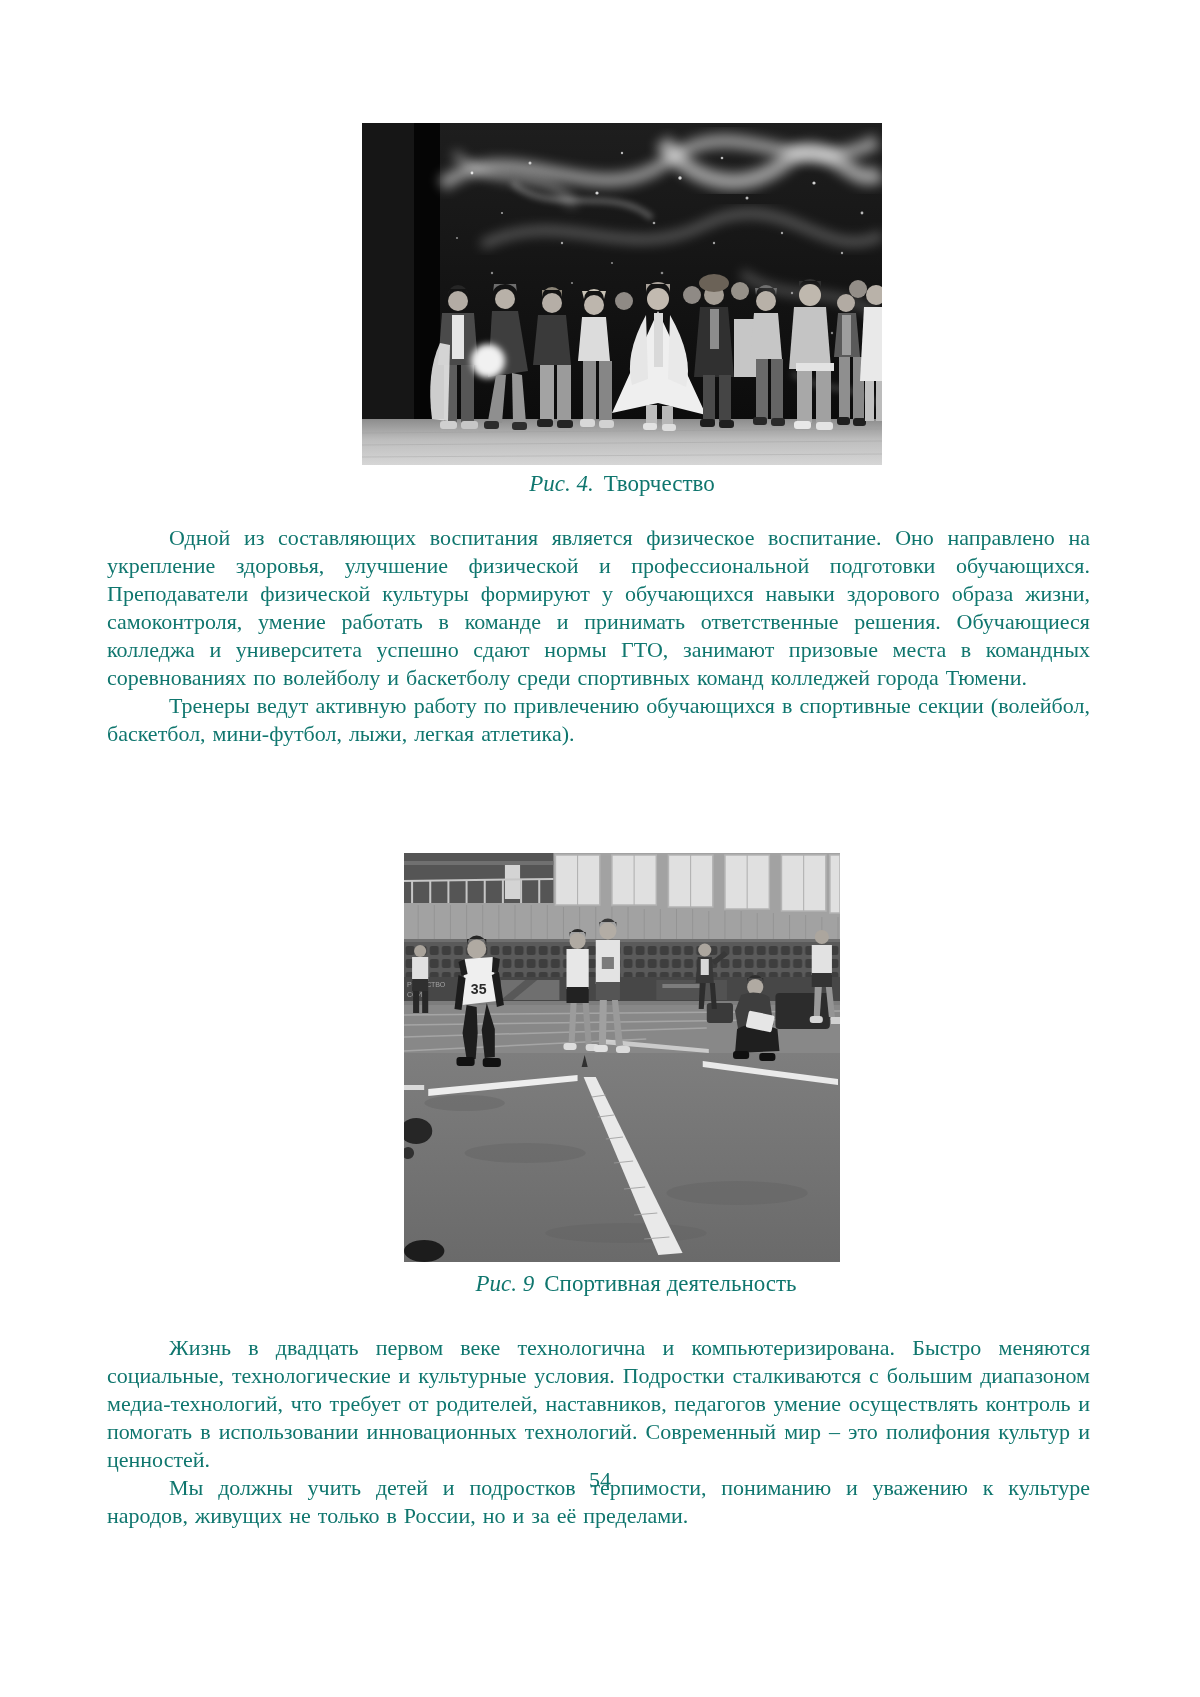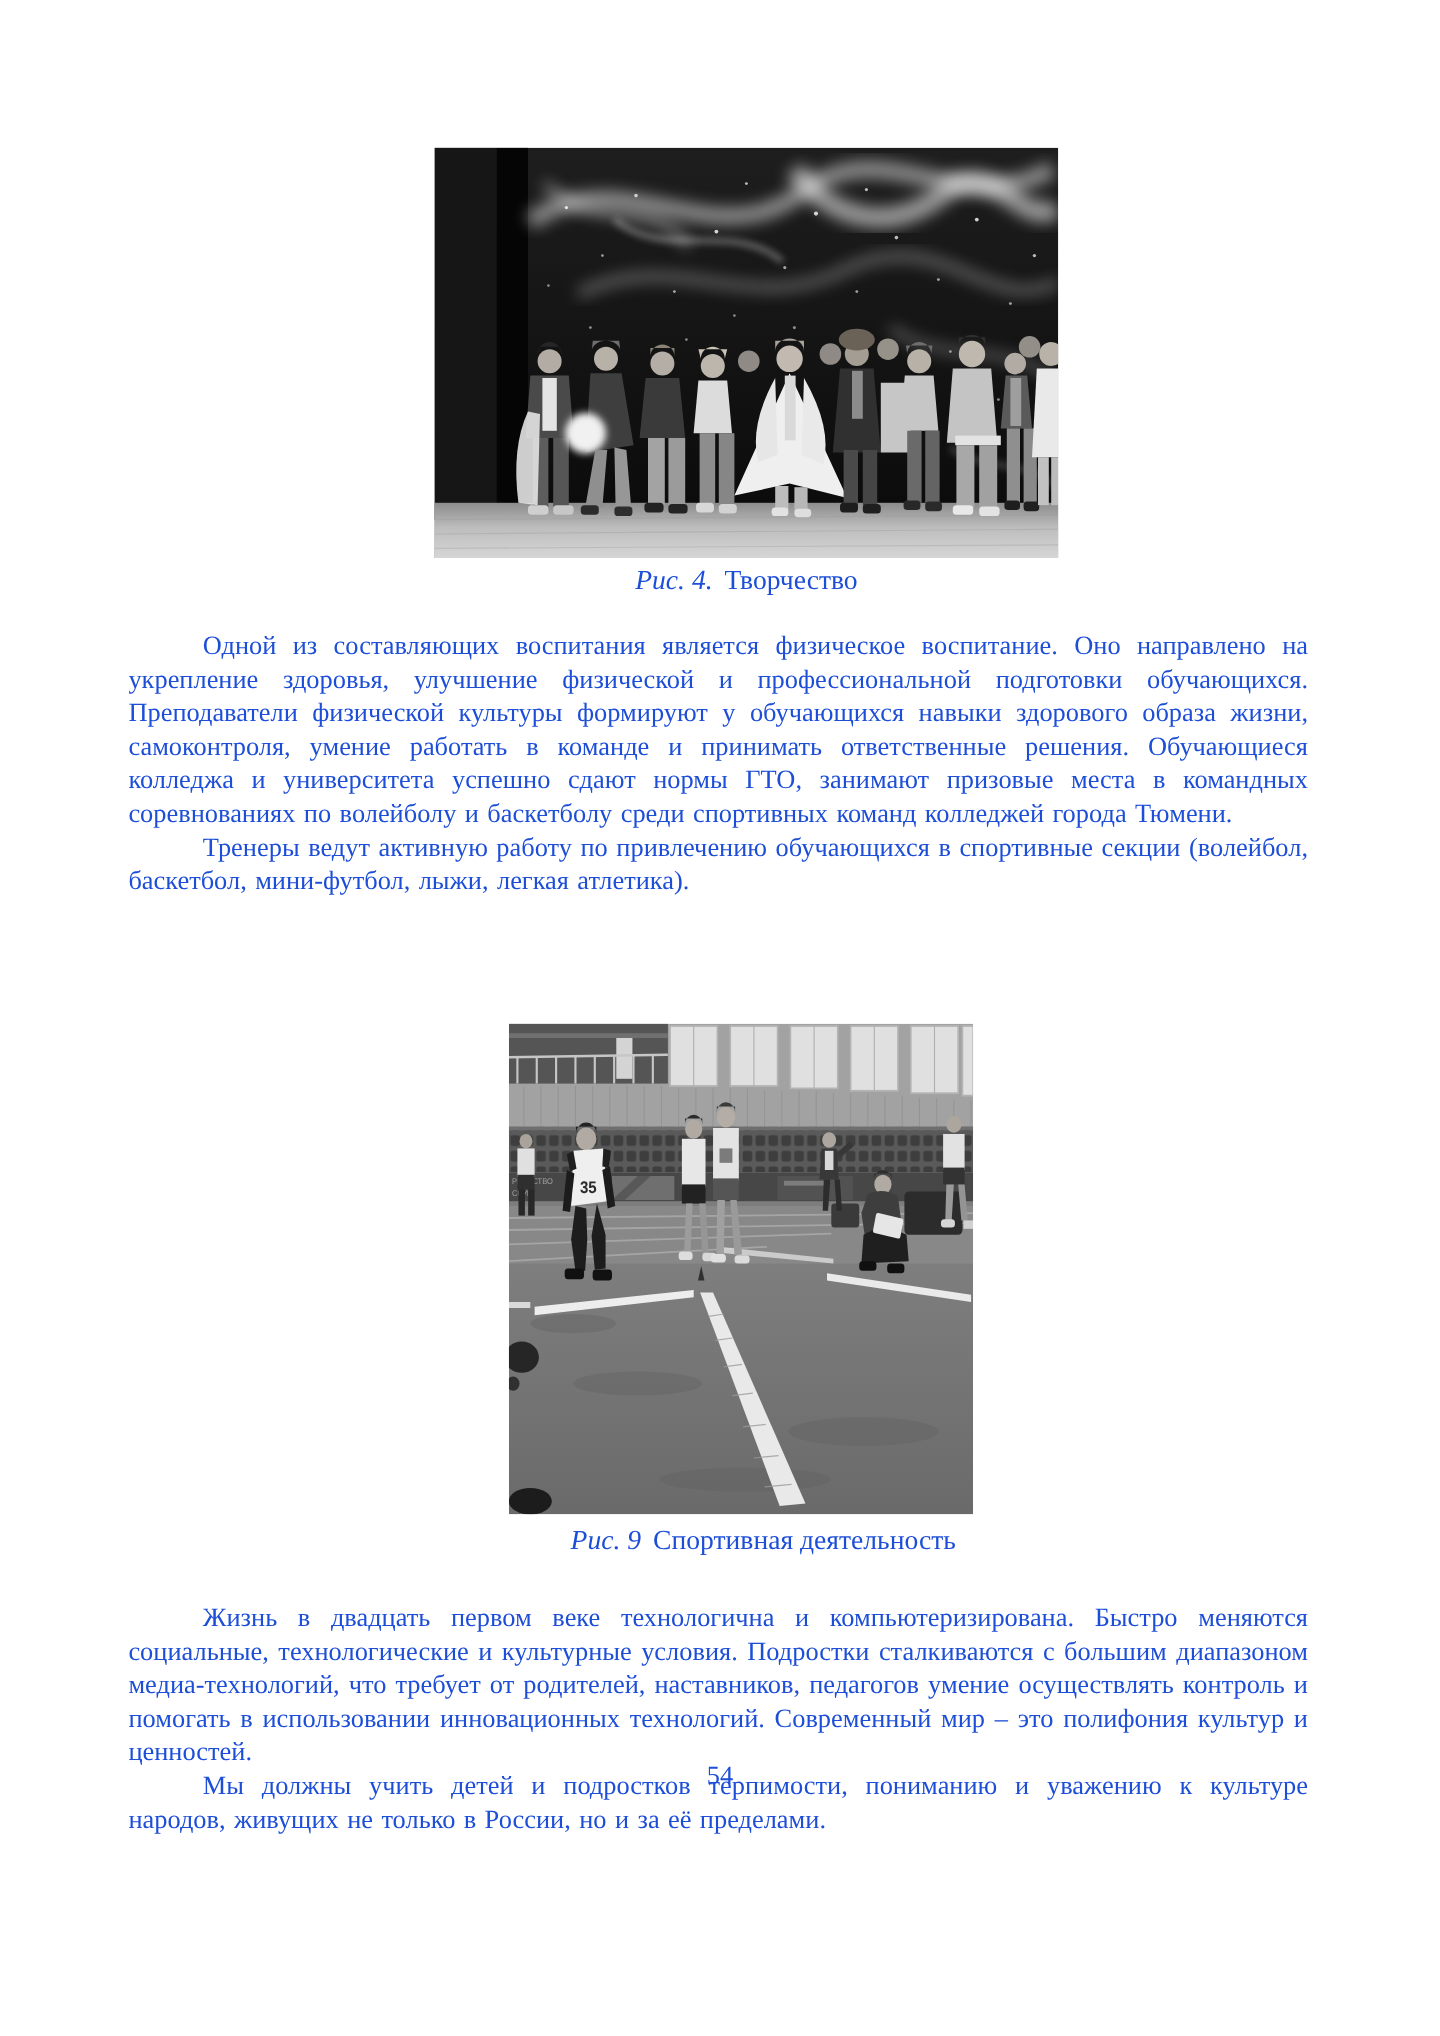--- a/index.html
+++ b/index.html
@@ -1,24 +1,24 @@
 <!DOCTYPE html>
 <html><head>
 <meta charset="utf-8">
 <style>
   html,body { margin:0; padding:0; background:#e9e9e9; }
   .page {
     position:relative; width:1200px; height:1697px; margin:0 auto;
     background:#ffffff; overflow:hidden;
-    font-family:"Liberation Serif", serif; color:#1d4ed8;
+    font-family:"Liberation Serif", serif; color:#0f766e;
   }
   .figure { position:absolute; overflow:hidden; }
   .figure svg { display:block; width:100%; height:100%; }
   .fig-top { left:362px; top:123px; width:520px; height:342px; }
-  .fig-bottom { left:424px; top:853px; width:387px; height:409px; }
+  .fig-bottom { left:404px; top:853px; width:436px; height:409px; }
   .caption { position:absolute; text-align:center; font-size:23px; line-height:28px; white-space:nowrap; }
   .caption-top { left:362px; top:470px; width:520px; }
   .caption-bottom { left:420px; top:1270px; width:432px; }
   .cap-label { font-style:italic; margin-right:10px; }
   .textblock { position:absolute; left:107px; width:983px; }
   .textblock-1 { top:524px; }
   .textblock-2 { top:1334px; }
   .para {
     margin:0; font-size:22px; line-height:28px;
     text-align:justify; text-align-last:left; text-indent:62px;

